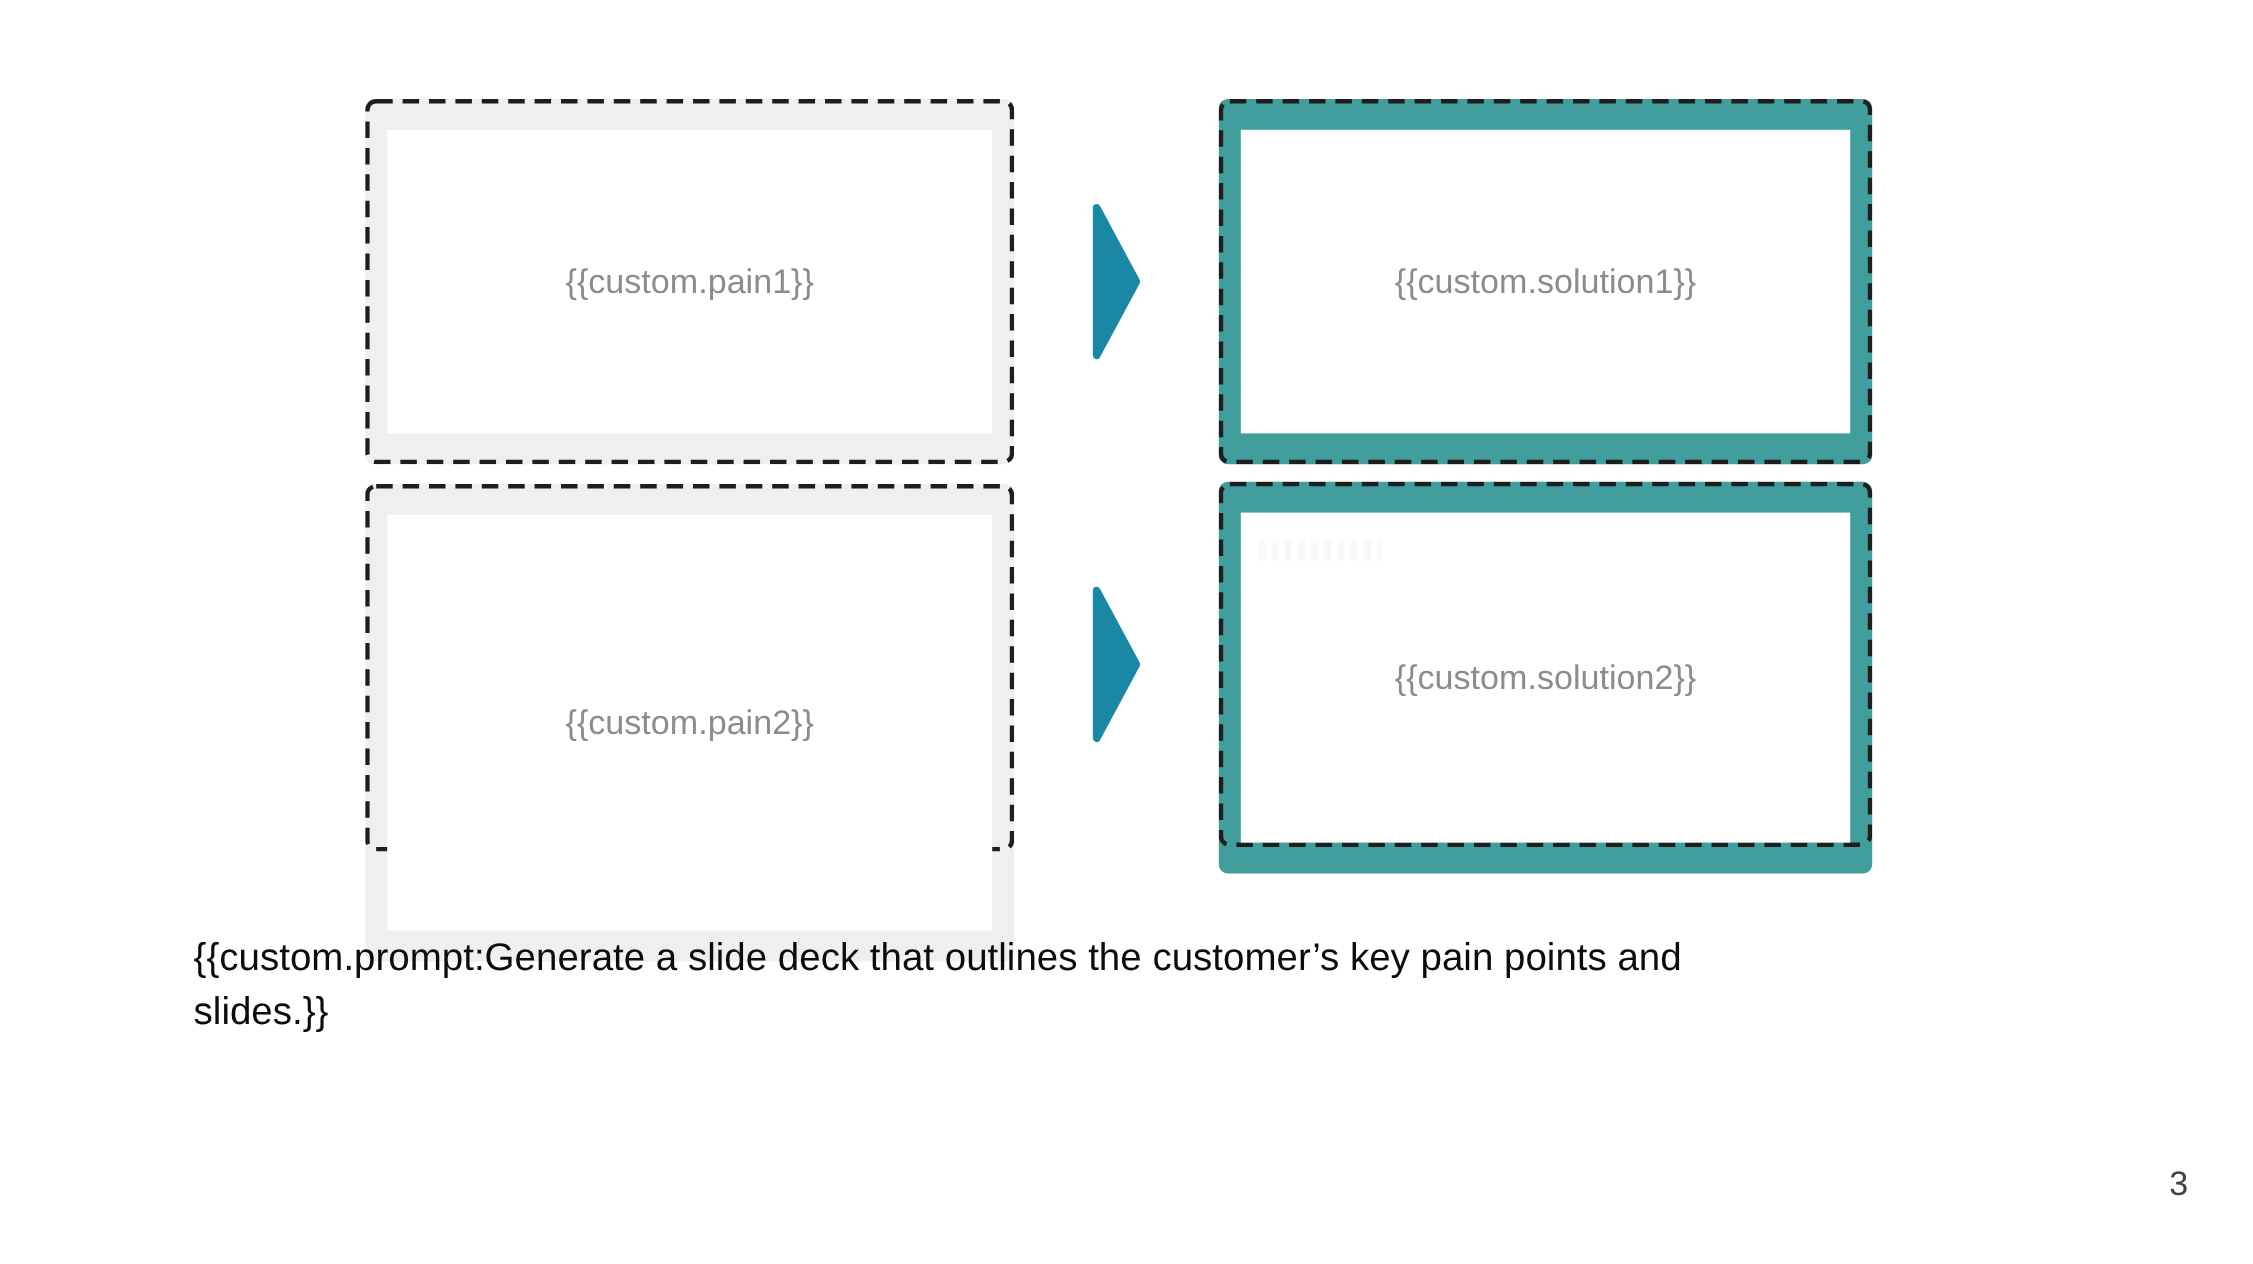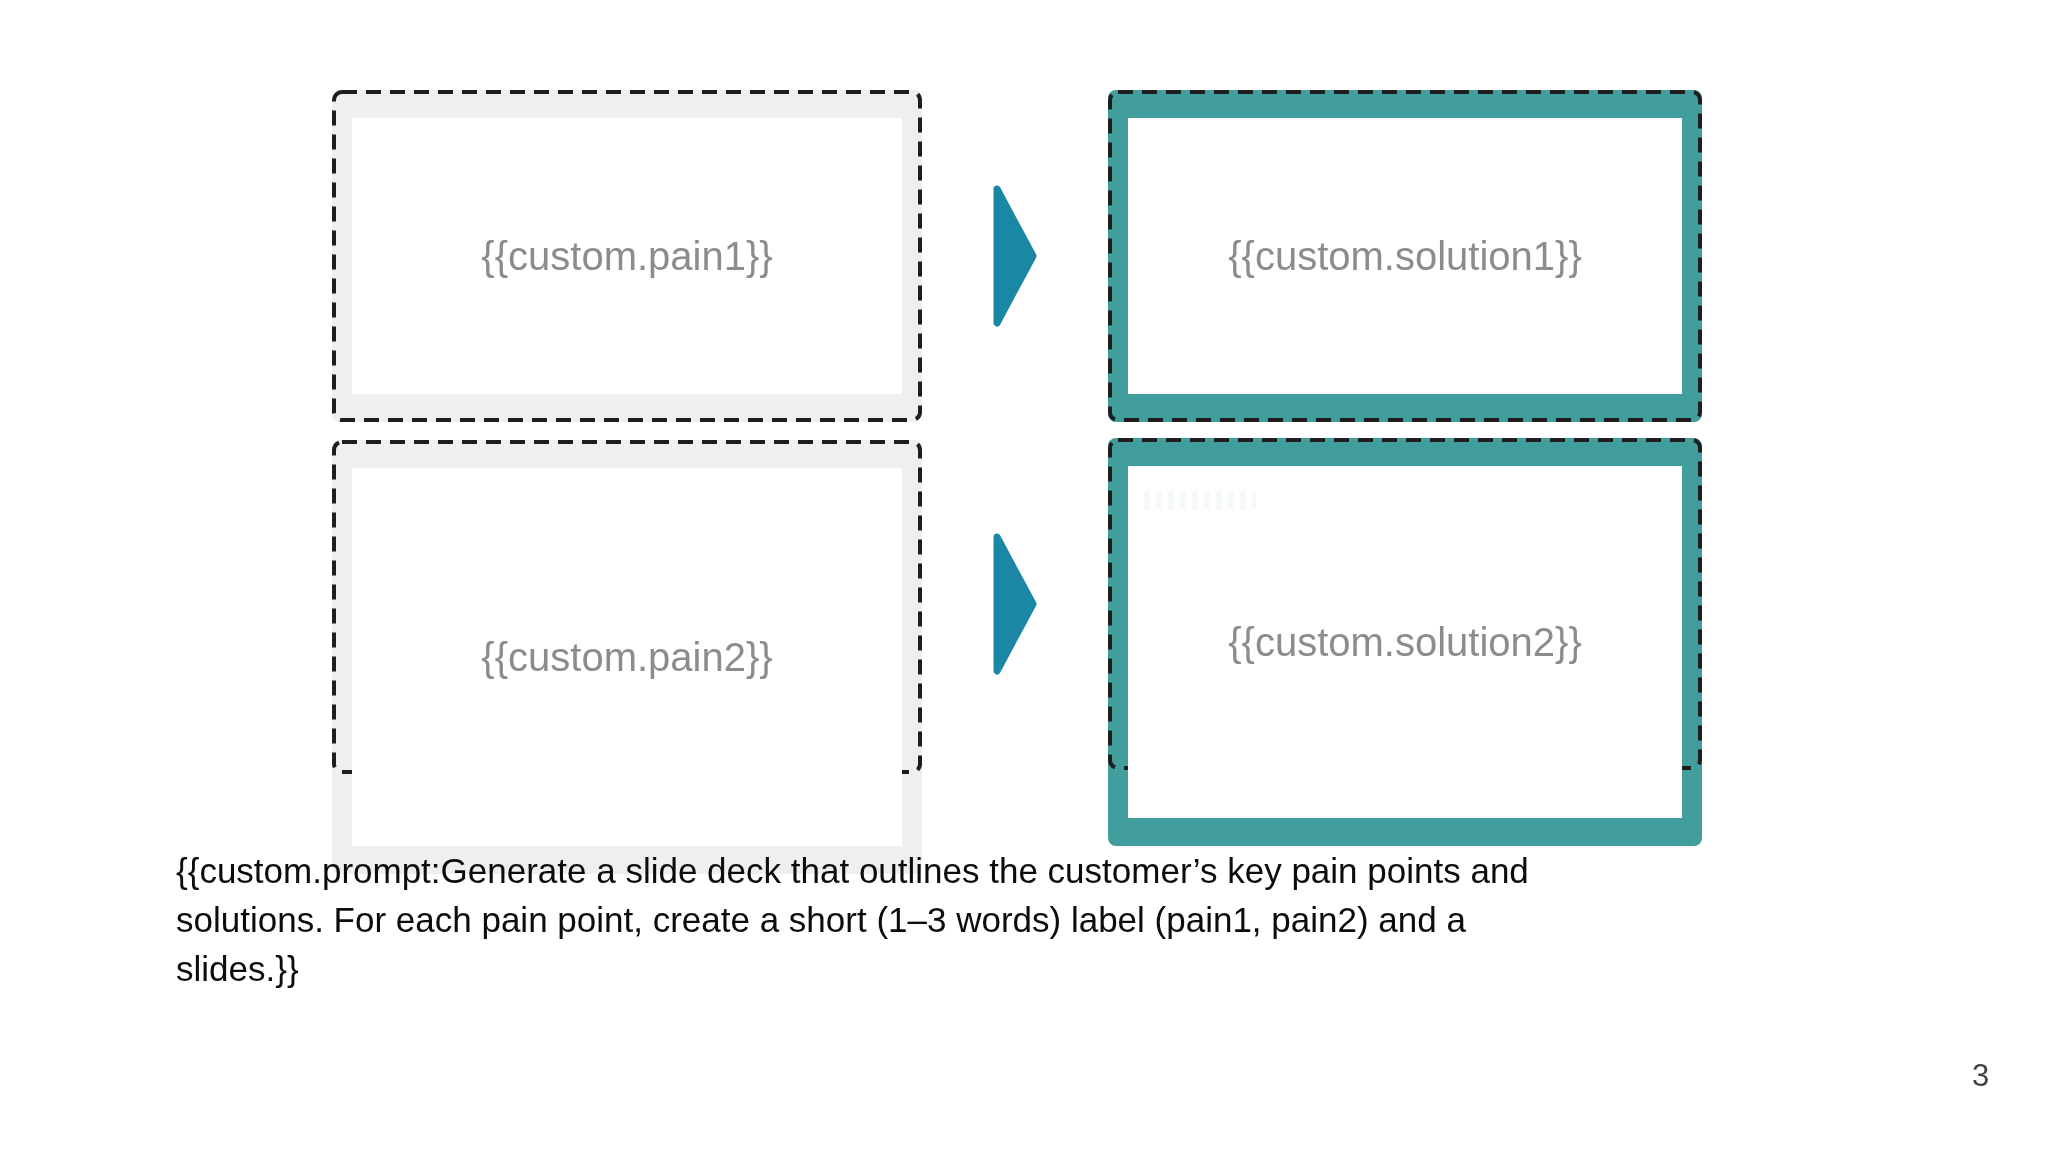--- a/index.html
+++ b/index.html
@@ -38,21 +38,21 @@
     position: absolute;
     left: 20px; right: 20px;
     top: 28px; bottom: 28px;
     background: #ffffff;
     display: flex;
     align-items: center;
     justify-content: center;
   }
   .ph-label {
     color: var(--placeholder-text);
-    font-size: 40px;
+    font-size: 31px;
     white-space: nowrap;
   }
 
   
   .ghost-artifact {
     position: absolute;
     left: 16px; top: 26px;
     width: 112px; height: 18px;
     background: repeating-linear-gradient(90deg, #f3f8f8 0 6px, #ffffff 6px 12px);
     opacity: 0.85;
@@ -88,21 +88,21 @@
     position: absolute;
     left: 1972px; top: 1058px;
     font-size: 31px;
     color: #3f4245;
   }
 
   
   #box-pain1     { left: 332px;  top: 90px;  width: 590px; height: 332px; }
   #box-solution1 { left: 1108px; top: 90px;  width: 594px; height: 332px; }
   #box-pain2     { left: 332px;  top: 440px; width: 590px; height: 434px; }
-  #box-solution2 { left: 1108px; top: 438px; width: 594px; height: 408px; }
+  #box-solution2 { left: 1108px; top: 438px; width: 594px; height: 356px; }
 </style>
 </head>
 <body>
 
 <div class="slide">
 
   <div class="ph-box pain" id="box-pain1">
     <svg class="dash-rect" width="590" height="332">
       <rect x="2" y="2" width="586" height="328" rx="8"></rect>
     </svg>
@@ -142,19 +142,18 @@
       <rect x="2" y="2" width="590" height="328" rx="8"></rect>
     </svg>
     <div class="inner">
       <div class="ghost-artifact"></div>
       <span class="ph-label">{{custom.solution2}}</span>
     </div>
   </div>
 
   <div class="prompt-block">
     <span class="prompt-line">{{custom.prompt:Generate a slide deck that outlines the customer’s key pain points and</span>
-    <span class="prompt-line">solutions. For each pain point, create a short (1–3 words) label (pain1, pain2) and a</span>
     <span class="prompt-line">slides.}}</span>
   </div>
 
   <div class="page-number">3</div>
 
 </div>
 
 </body></html>

